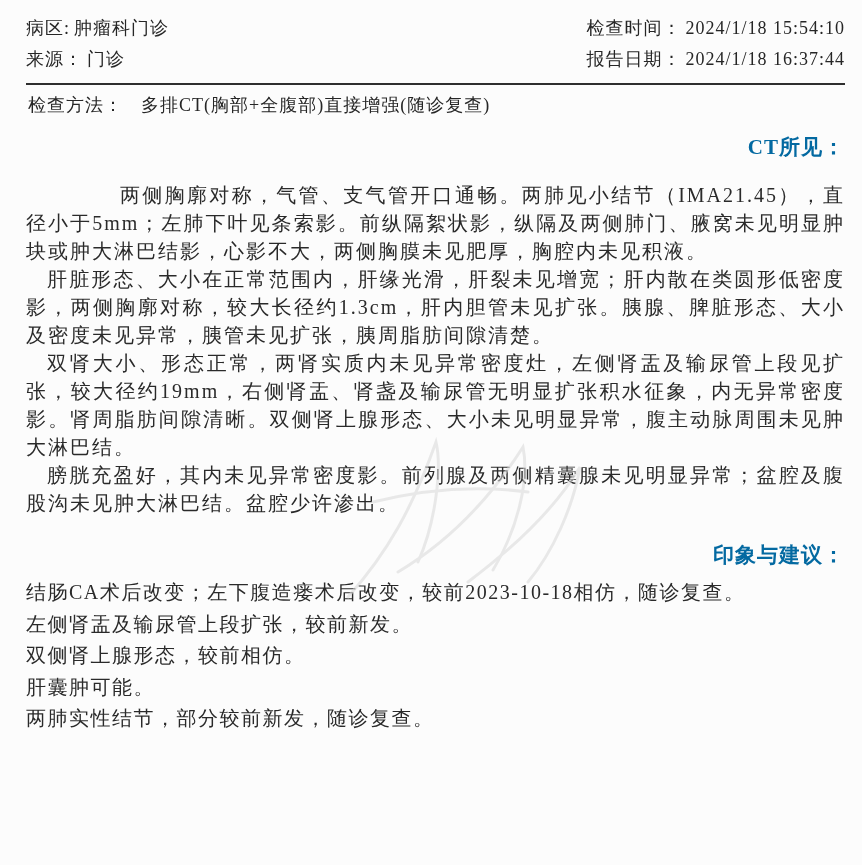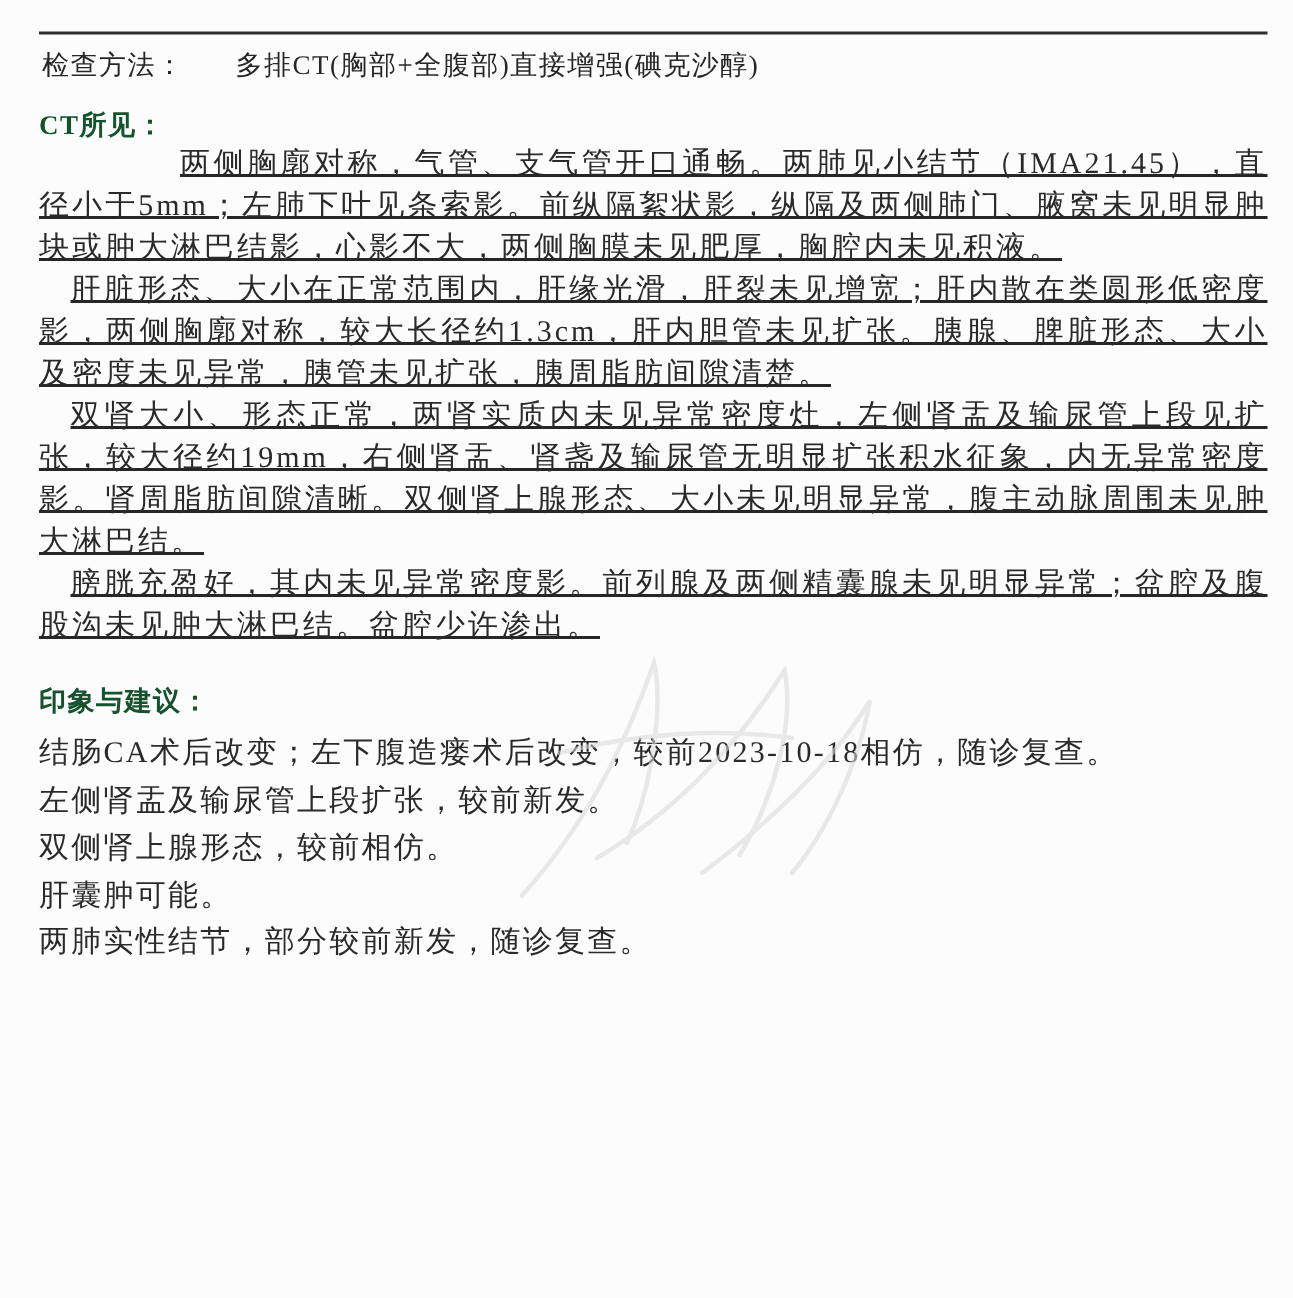--- a/index.html
+++ b/index.html
@@ -31,30 +31,31 @@
   .rule {
     border-top: 2px solid #2e2e2e;
     margin-top: 9px;
   }
   .method {
     font-size: 18px;
     letter-spacing: 1px;
     padding: 8px 0 0 2px;
     white-space: pre;
   }
-  .method .lab { margin-right: 34px; }
+  .method .lab { margin-right: 18px; }
   
   .sec-heading {
-    font-size: 18px;
+    font-size: 21px;
     font-weight: bold;
     letter-spacing: 1px;
-    color: #14532d;
+    color: #0369a1;
+    text-align: right;
   }
   .findings-heading { margin-top: 16px; }
-  .findings { margin-top: 0; text-decoration: underline; }
+  .findings { margin-top: 20px; }
   .findings p {
     font-size: 20px;
     line-height: 28px;
     letter-spacing: 2px;
     text-align: justify;
     color: #2a2a2a;
   }
   .p-first { text-indent: 4.7em; }
   .p-body  { text-indent: 1.05em; }
   .impression-heading { margin-top: 24px; }
@@ -75,24 +76,34 @@
     height: 200px;
     opacity: 0.55;
     pointer-events: none;
   }
 </style>
 </head>
 <body>
 
 <div class="page">
 
+  <header>
+    <div class="hrow">
+      <div class="hcell"><span class="lab">病区:</span><span class="val">肿瘤科门诊</span></div>
+      <div class="hcell"><span class="lab">检查时间：</span><span class="val">2024/1/18 15:54:10</span></div>
+    </div>
+    <div class="hrow">
+      <div class="hcell"><span class="lab">来源：</span><span class="val">门诊</span></div>
+      <div class="hcell"><span class="lab">报告日期：</span><span class="val">2024/1/18 16:37:44</span></div>
+    </div>
+  </header>
 
   <div class="rule"></div>
 
-  <div class="method"><span class="lab">检查方法：</span><span class="val">多排CT(胸部+全腹部)直接增强(碘克沙醇)</span></div>
+  <div class="method"><span class="lab">检查方法：</span><span class="val">多排CT(胸部+全腹部)直接增强(随诊复查)</span></div>
 
   <section>
     <h2 class="sec-heading findings-heading">CT所见：</h2>
     <div class="findings">
       <p class="p-first">两侧胸廓对称，气管、支气管开口通畅。两肺见小结节（IMA21.45），直径小于5mm；左肺下叶见条索影。前纵隔絮状影，纵隔及两侧肺门、腋窝未见明显肿块或肿大淋巴结影，心影不大，两侧胸膜未见肥厚，胸腔内未见积液。</p>
       <p class="p-body">肝脏形态、大小在正常范围内，肝缘光滑，肝裂未见增宽；肝内散在类圆形低密度影，两侧胸廓对称，较大长径约1.3cm，肝内胆管未见扩张。胰腺、脾脏形态、大小及密度未见异常，胰管未见扩张，胰周脂肪间隙清楚。</p>
       <p class="p-body">双肾大小、形态正常，两肾实质内未见异常密度灶，左侧肾盂及输尿管上段见扩张，较大径约19mm，右侧肾盂、肾盏及输尿管无明显扩张积水征象，内无异常密度影。肾周脂肪间隙清晰。双侧肾上腺形态、大小未见明显异常，腹主动脉周围未见肿大淋巴结。</p>
       <p class="p-body">膀胱充盈好，其内未见异常密度影。前列腺及两侧精囊腺未见明显异常；盆腔及腹股沟未见肿大淋巴结。盆腔少许渗出。</p>
     </div>
   </section>

